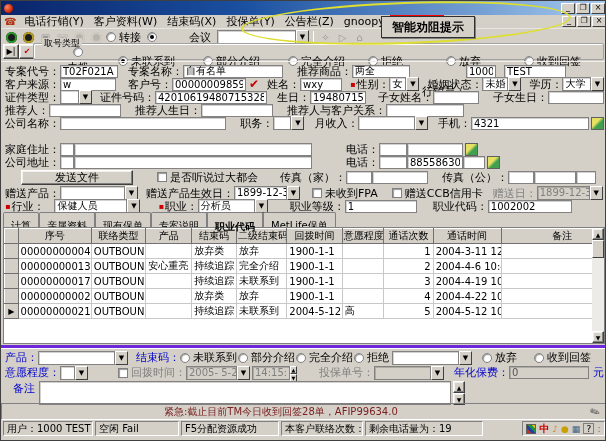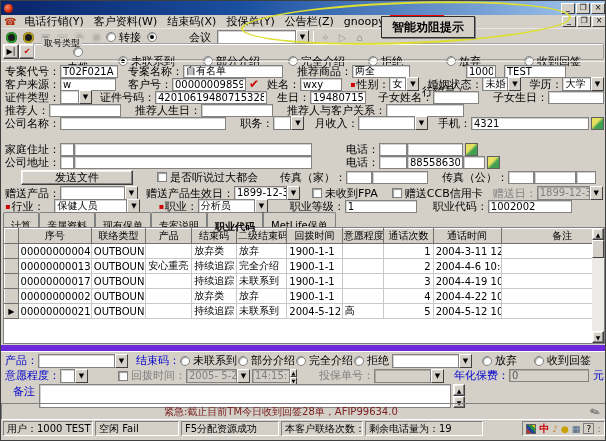--- a/index.html
+++ b/index.html
@@ -68,21 +68,21 @@
   .gridwrap{position:absolute;left:0;top:0;right:12px;bottom:0;background:#fff;overflow:hidden;}
   table.grid{border-collapse:collapse;table-layout:fixed;width:620px;}
   .grid th{background:#d4d0c8;border:1px solid;border-color:#fff #707070 #707070 #fff;font-weight:normal;font-size:10px;height:13px;padding:0 1px;white-space:nowrap;overflow:hidden;}
   .grid td{font-size:10px;height:13px;border-right:1px solid #c8c8c8;border-bottom:1px solid #c8c8c8;padding:0 2px;white-space:nowrap;overflow:hidden;}
   .grid td.marker{background:#d4d0c8;border:1px solid;border-color:#fff #707070 #707070 #fff;text-align:center;font-size:8px;padding:0;}
   .grid td.num{text-align:right;}
   .vscroll{position:absolute;right:0;top:0;bottom:0;width:12px;background:#ecebe7;}
   .sbtn{position:absolute;left:0;width:12px;height:12px;font-size:6px;line-height:11px;text-align:center;}
   .sthumb{position:absolute;left:0;top:12px;width:12px;height:18px;background:#d4d0c8;border:1px solid;border-color:#fff #404040 #404040 #fff;}
   
-  .bottomband{left:0;top:344px;width:606px;height:58px;border-top:6px solid #6d28d9;box-shadow:0 1px 0 #fff inset;}
+  .bottomband{left:0;top:344px;width:606px;height:58px;border-top:3px solid #6d28d9;box-shadow:0 1px 0 #fff inset;}
   .brow{position:absolute;left:4px;right:3px;height:15px;display:flex;align-items:center;}
   .remark{position:absolute;left:38px;top:33px;width:412px;height:24px;background:#fff;border:1px solid #848280;box-shadow:inset 1px 1px 0 rgba(0,0,0,.18);}
   .remarkscroll{position:absolute;left:452px;top:33px;width:12px;height:24px;}
   .spin{display:inline-flex;flex-direction:column;width:10px;height:14px;}
   .spin b{flex:1;font-size:5px;line-height:6px;text-align:center;background:#d4d0c8;border:1px solid;border-color:#fff #404040 #404040 #fff;font-weight:normal;}
   
   .tickerband{left:0;top:402px;width:606px;height:17px;border:1px solid;border-color:#808080 #fff #fff #808080;display:flex;align-items:center;padding-left:162px;font-size:10px;color:#7a2020;}
   .doodle{position:absolute;right:6px;top:1px;font-size:12px;color:#555;transform:rotate(-25deg);}
   
   .statusbar{left:0;top:419px;width:606px;height:18px;display:flex;gap:2px;padding:1px 2px;}

